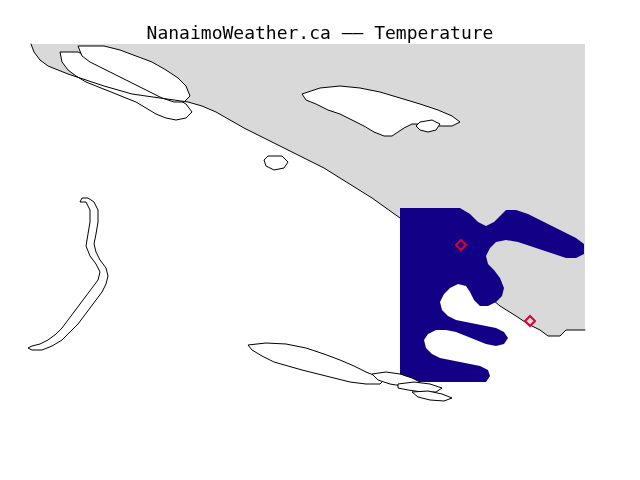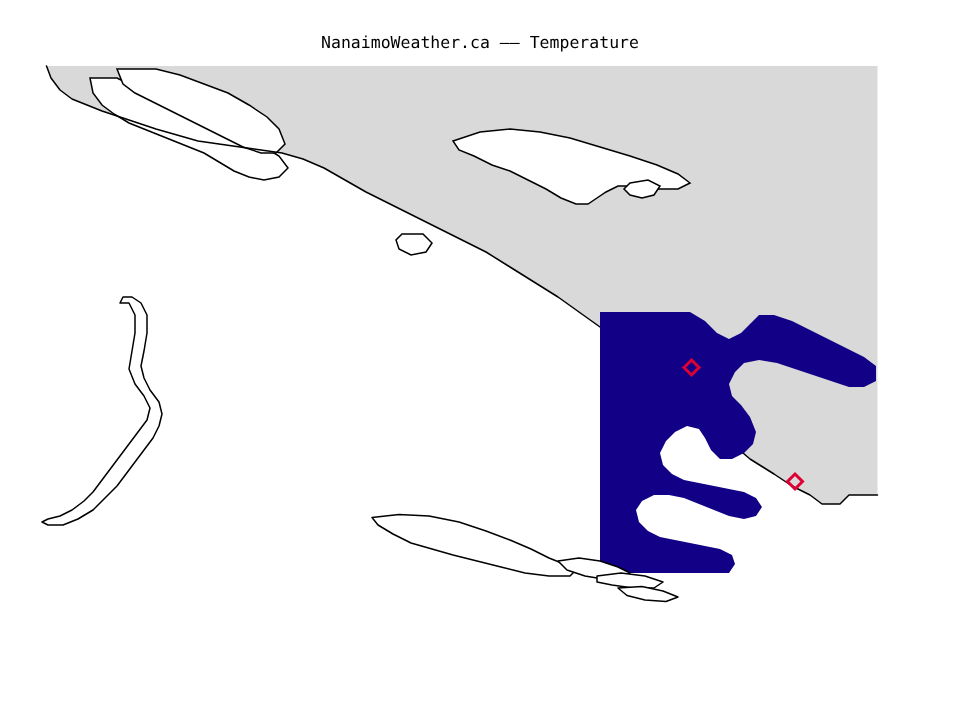--- a/index.html
+++ b/index.html
@@ -22,21 +22,21 @@
     height: 480px;
     background: #ffffff;
   }
 
   #chart-title {
     position: absolute;
     left: 0;
     top: 22px;
     width: 640px;
     text-align: center;
-    font-size: 11px;
+    font-size: 18px;
     letter-spacing: 0px;
     color: #000000;
     white-space: pre;
   }
 
   #map-panel {
     position: absolute;
     left: 0px;
     top: 40px;
     width: 640px;

